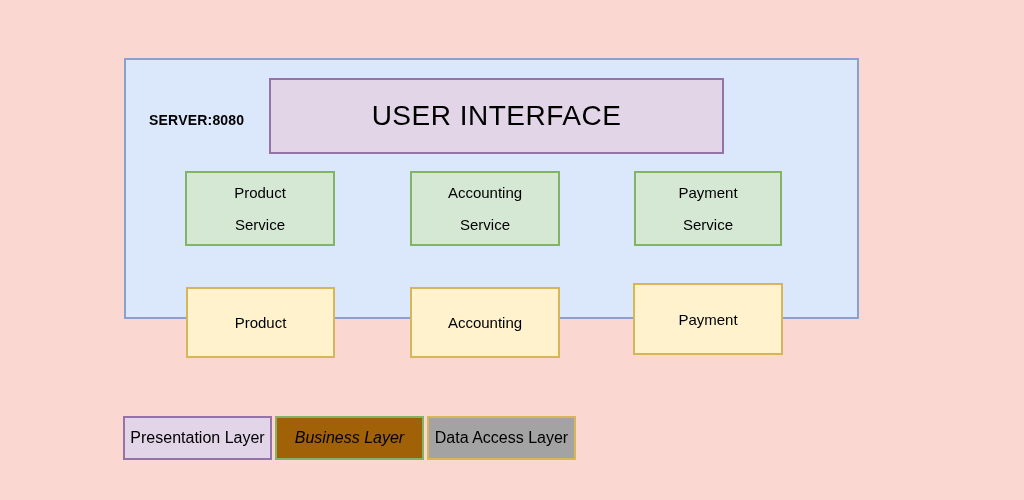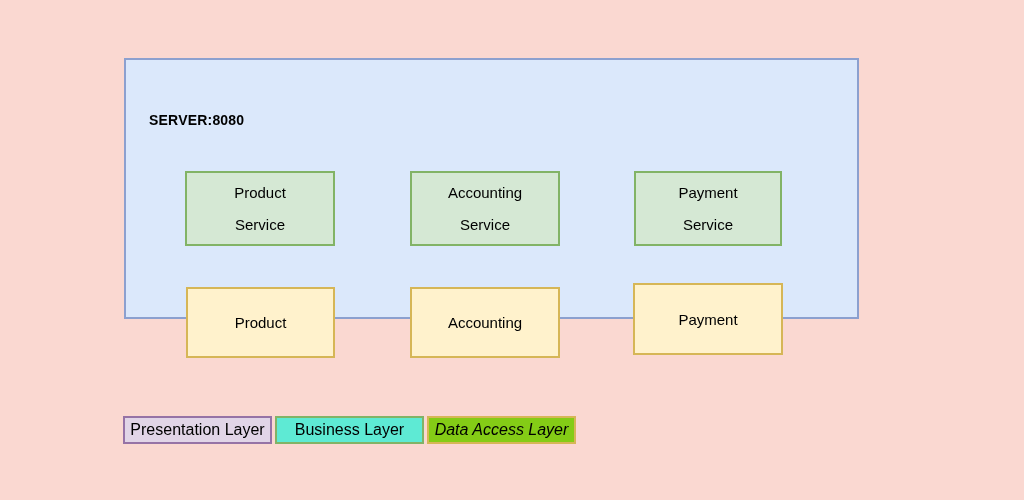--- a/index.html
+++ b/index.html
@@ -63,38 +63,41 @@
   .data-box.pos-2 { left: 284px; width: 150px; }
   .data-box.pos-3 { left: 507px; top: 223px; width: 150px; height: 72px; }
 
   .legend {
     position: absolute;
     left: 123px; top: 416px;
     display: flex;
     gap: 3px;
   }
   .legend-item {
-    width: 149px; height: 28px;
+    width: 149px; height: 44px;
     border: 2px solid;
     display: flex;
     align-items: center;
     justify-content: center;
     font-size: 16px;
     white-space: nowrap;
   }
 </style>
 </head>
 <body style="background-color: rgb(250, 216, 209);">
 
 <div class="stage">
 
   <div class="container-box" style="background-color: rgb(219, 232, 251); border-color: rgb(140, 160, 207);">
 
     <div class="server-label">SERVER:8080</div>
 
+    <div class="shape ui-box" style="background-color: rgb(225, 213, 231); border-color: rgb(150, 115, 166);">
+      <span>USER INTERFACE</span>
+    </div>
 
     <div class="shape service-box pos-1" style="background-color: rgb(213, 232, 212); border-color: rgb(130, 179, 102);">
       <span>Product</span>
       <span>Service</span>
     </div>
 
     <div class="shape service-box pos-2" style="background-color: rgb(213, 232, 212); border-color: rgb(130, 179, 102);">
       <span>Accounting</span>
       <span>Service</span>
     </div>
@@ -115,21 +118,21 @@
     <div class="shape data-box pos-3" style="background-color: rgb(255, 242, 204); border-color: rgb(214, 182, 86);">
       <span>Payment</span>
     </div>
 
   </div>
 
   <div class="legend">
     <div class="legend-item" style="background-color: rgb(225, 213, 231); border-color: rgb(150, 115, 166);">
       <span>Presentation Layer</span>
     </div>
-    <div class="legend-item" style="background-color: #5eead4; border-color: rgb(130, 179, 102);">
+    <div class="legend-item" style="background-color: #a16207; border-color: rgb(130, 179, 102); font-style: italic;">
       <span>Business Layer</span>
     </div>
-    <div class="legend-item" style="background-color: #84cc16; border-color: rgb(214, 182, 86); font-style: italic;">
+    <div class="legend-item" style="background-color: #a3a3a3; border-color: rgb(214, 182, 86);">
       <span>Data Access Layer</span>
     </div>
   </div>
 
 </div>
 
 </body></html>

